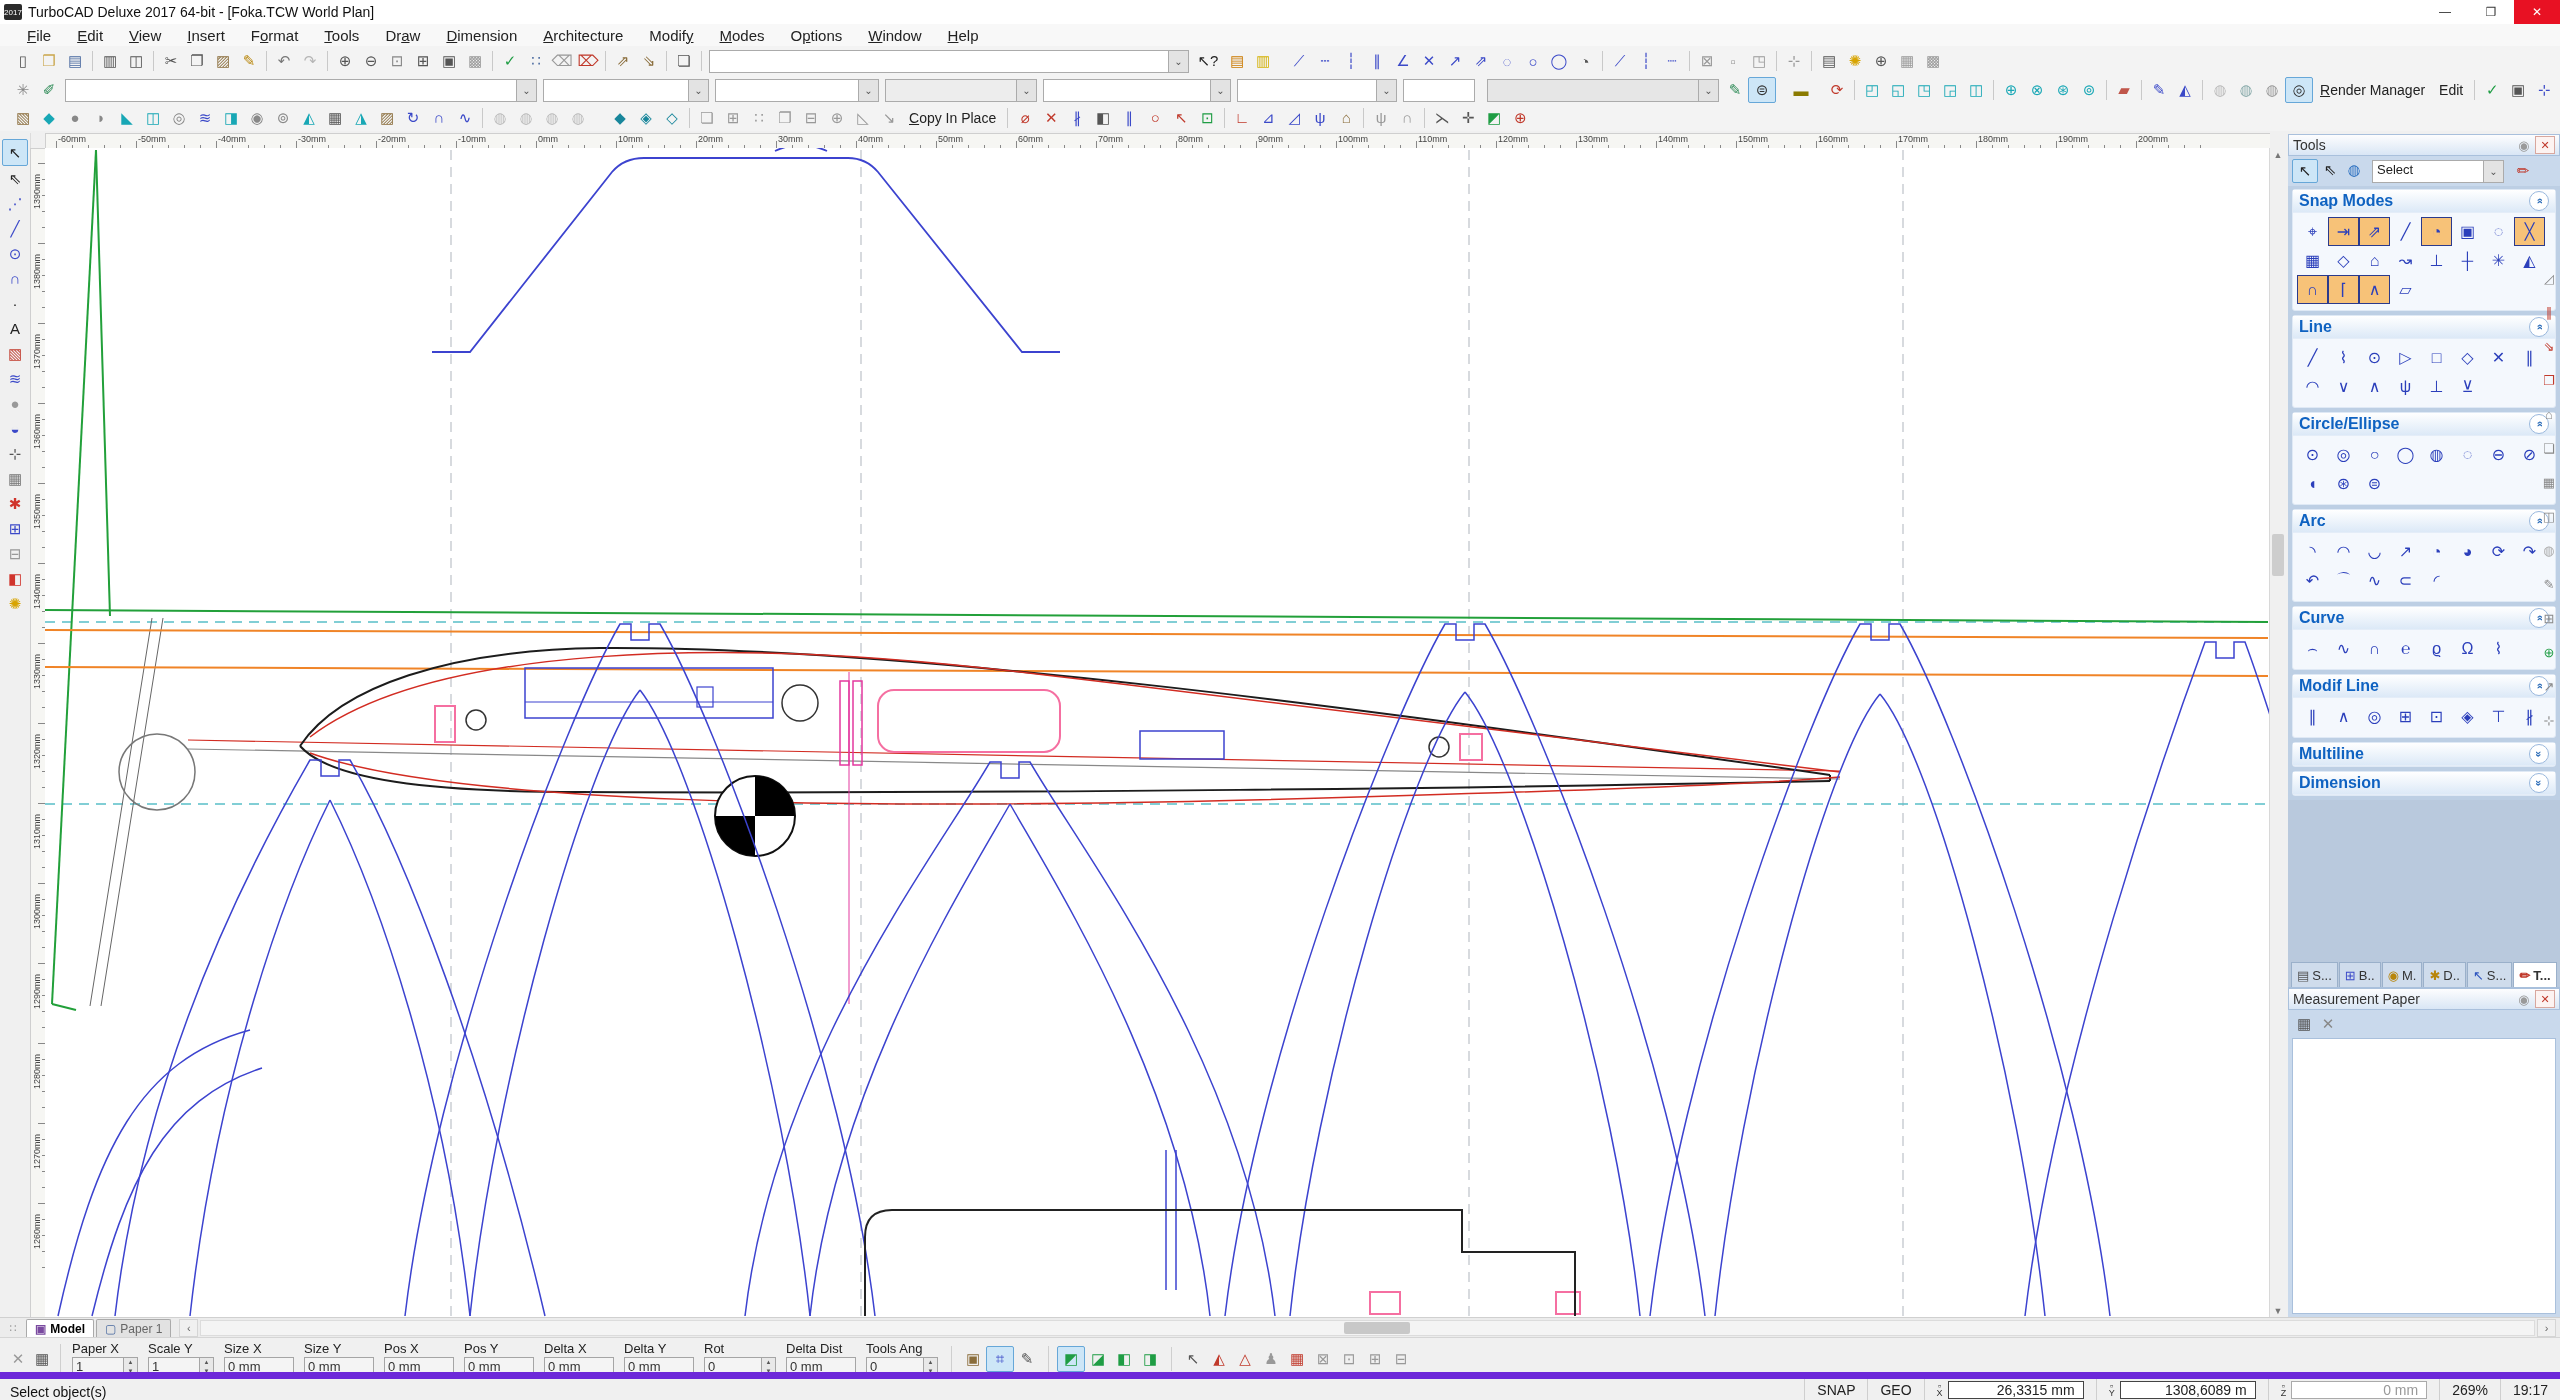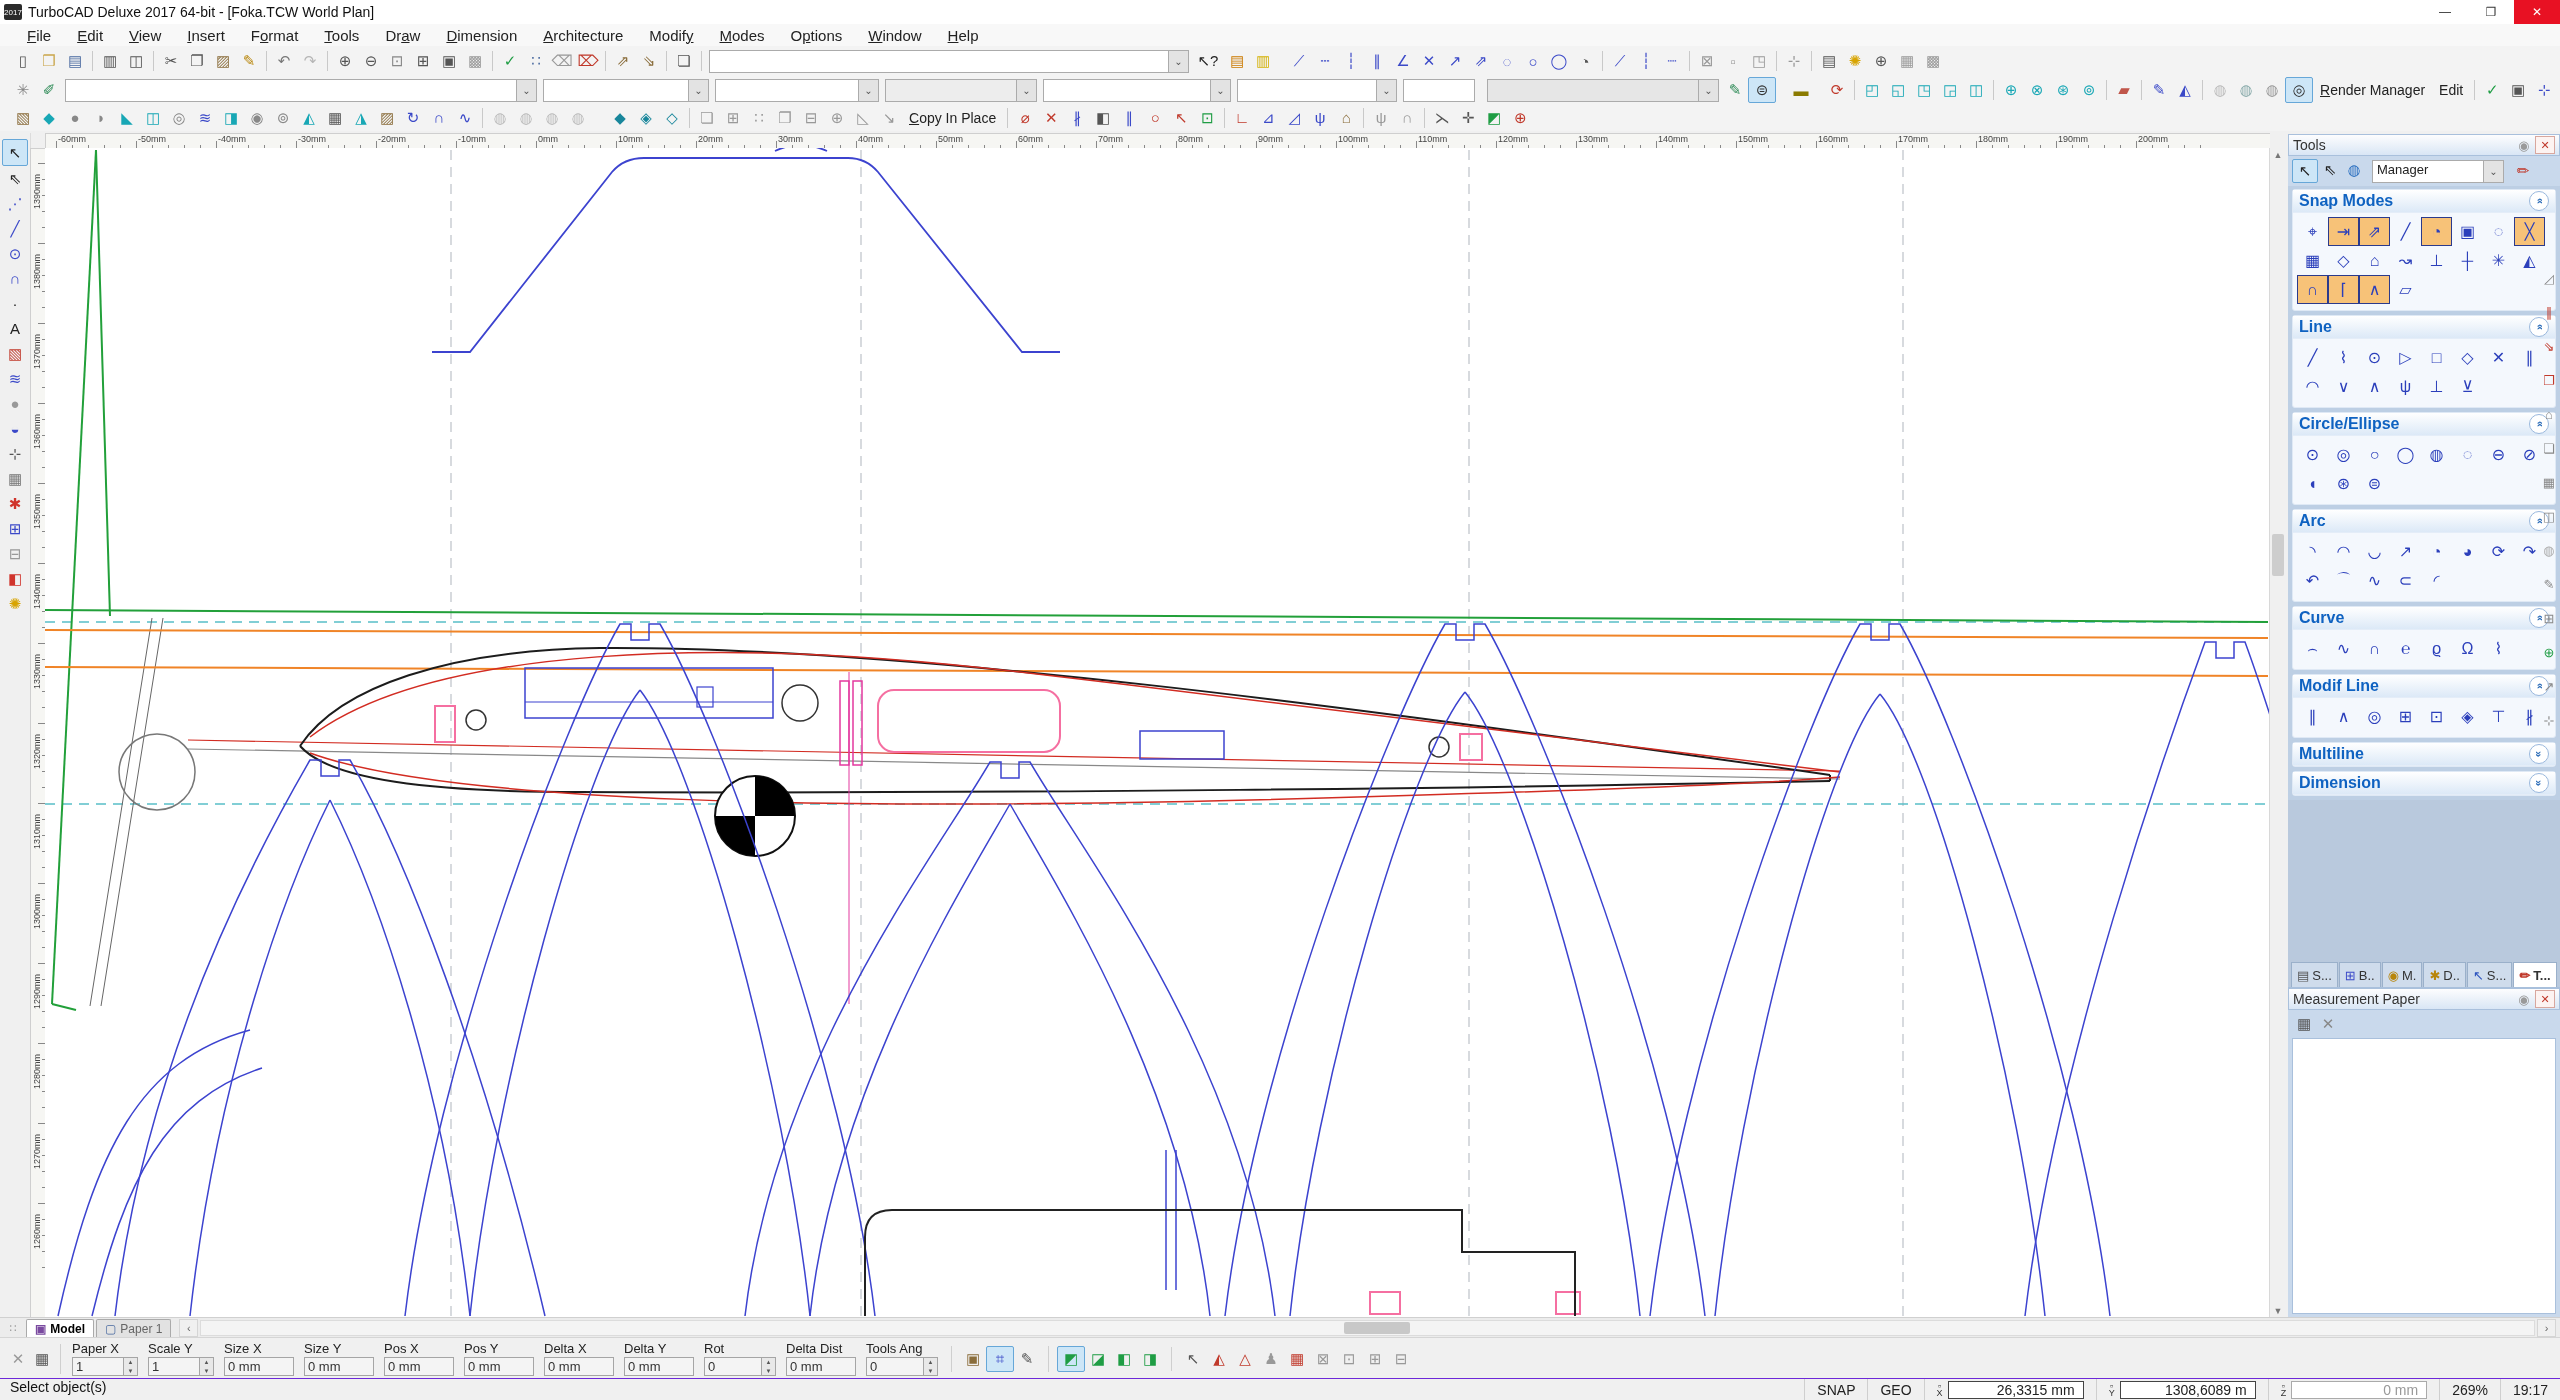--- a/index.html
+++ b/index.html
@@ -87,21 +87,21 @@
   .cbicons{display:flex;align-items:center;}
   .cbicons .tbi{width:24px;}
   .fld{display:flex;flex-direction:column;margin:0 5px;flex:none;}
   .fld label{font-size:13px;color:#222;margin-bottom:1px;}
   .fwrap{display:flex;align-items:stretch;height:19px;}
   .fwrap input{width:100%;border:1px solid #a5a5a5;background:#f4f4f4;font-size:13px;padding:0 3px;font-family:"Liberation Sans",sans-serif;color:#333;}
   .spin{width:13px;display:flex;flex-direction:column;border:1px solid #a5a5a5;border-left:none;background:#e8e8e8;}
   .spin span{flex:1;display:flex;align-items:center;justify-content:center;font-size:6px;color:#555;}
   .cgrp{display:flex;align-items:center;margin-left:8px;border-left:1px solid #cfcfcf;padding-left:8px;}
   
-  .statusbar{position:absolute;left:0;right:0;bottom:0;height:21px;background:#f0f0f0;border-top:1px solid #6d28d9;display:flex;align-items:flex-start;font-size:14px;}
+  .statusbar{position:absolute;left:0;right:0;bottom:0;height:21px;background:#f0f0f0;border-top:7px solid #6d28d9;display:flex;align-items:flex-end;font-size:14px;}
   .prompt{padding-left:10px;flex:1;color:#111;}
   .chip{border-left:1px solid #cfcfcf;padding:0 12px;height:100%;display:flex;align-items:center;color:#222;}
   .axbadge{display:inline-flex;flex-direction:column;align-items:center;font-size:9px;line-height:7px;color:#333;margin-right:5px;}
   .valbox{border:1px solid #444;background:#fff;padding:0 8px;min-width:118px;text-align:right;font-size:14px;height:16px;line-height:16px;}
   .valbox.dim{border-color:#aaa;color:#999;}
 </style>
 </head>
 <body>
 
 <div id="app">
@@ -714,21 +714,21 @@
         <span class="pin">◉</span>
         <span class="pclose">✕</span>
       </div>
       <div class="ptb">
         <span id="ptbicons" style="display:flex">
             <span class="tbi on" style="color: rgb(34, 34, 34);">↖</span>
             <span class="tbi" style="color: rgb(34, 34, 34);">⇖</span>
             <span class="tbi" style="color: rgb(42, 111, 192);">◍</span>
           </span>
         <span class="combo" style="width:130px;margin-left:6px">
-          <span class="cval">Manager</span>
+          <span class="cval">Select</span>
           <span class="carr">⌄</span>
         </span>
         <span id="ptbicons2" style="display:flex;margin-left:4px">
             <span class="tbi" style="color: rgb(192, 57, 43);">✏</span>
           </span>
       </div>
       <div class="sections" id="sections">
           <div class="section">
             <div class="sec-h">
               <span class="stitle">Snap Modes</span>

